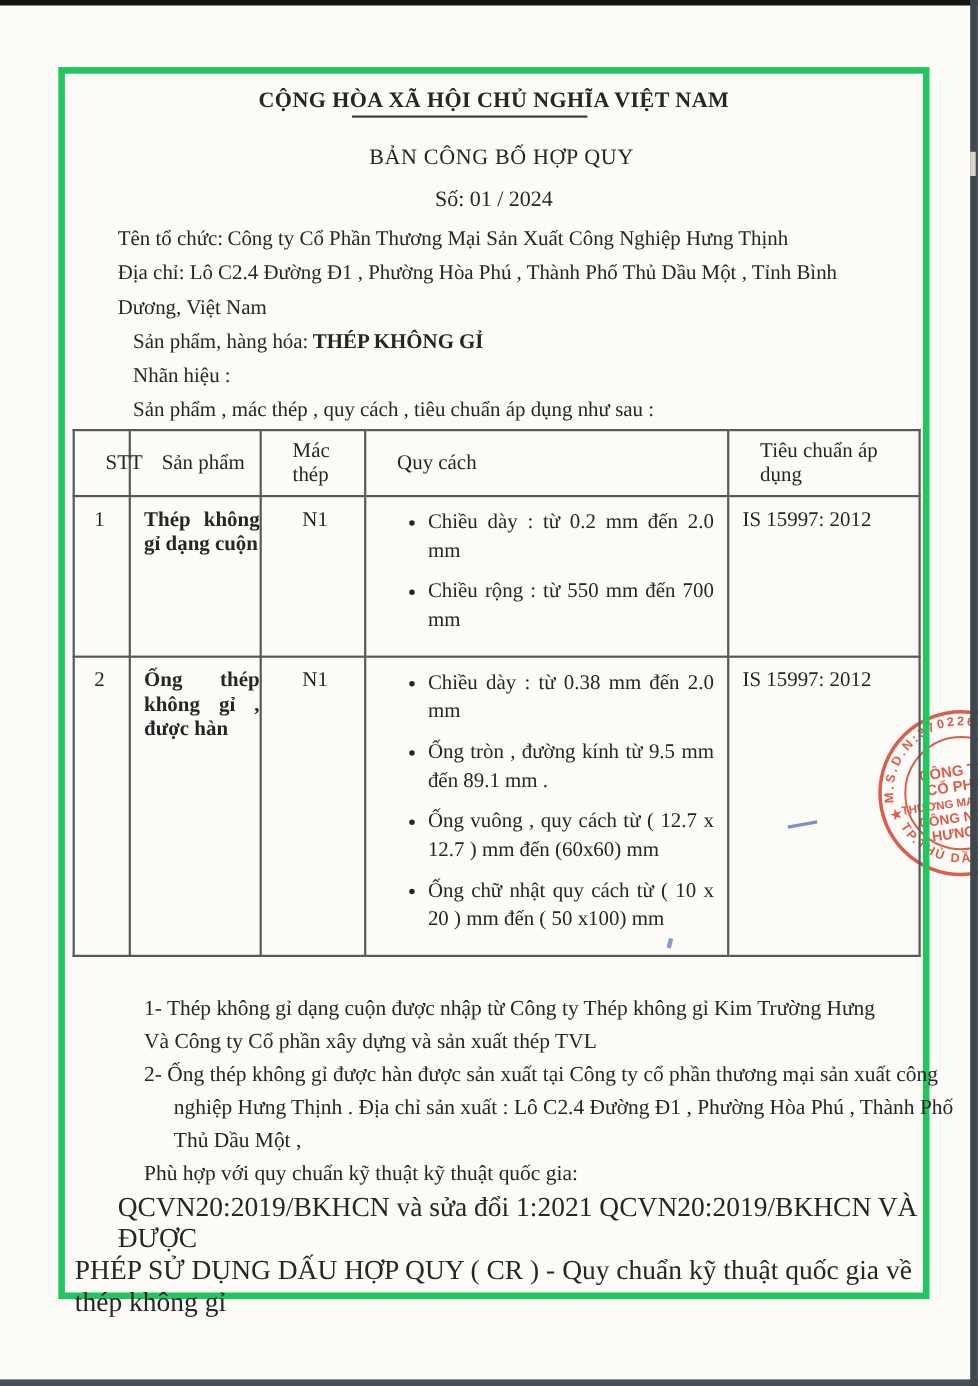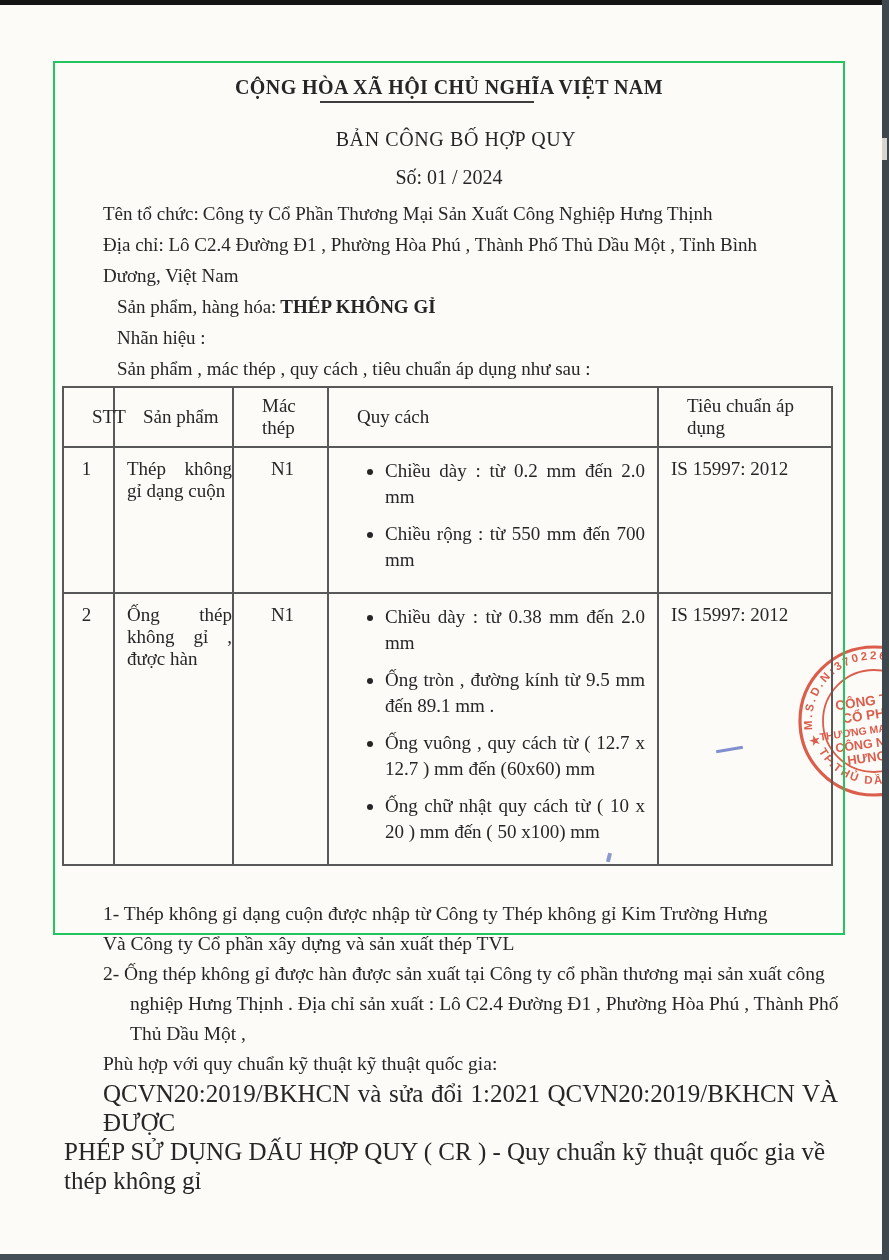--- a/index.html
+++ b/index.html
@@ -9,22 +9,22 @@
     font-family:"Liberation Serif", serif; color:#262626;
   }
   
   .strip-top    { position:absolute; left:0; top:0; width:100%; height:5px; background:#141414; z-index:6; }
   .strip-bottom { position:absolute; left:0; bottom:0; width:100%; height:6px; background:#444e57; z-index:6; }
   .strip-right  { position:absolute; right:0; top:0; width:7px; height:100%; background:#3e474d; z-index:6; }
   .strip-right .notch { position:absolute; left:0; top:138px; width:5px; height:22px; background:#d8d6cc; }
 
   
   .doc {
-    position:absolute; left:53px; top:61px; width:792px; height:874px;
-    border:2px solid #22c55e; box-sizing:border-box; z-index:2;
+    position:absolute; left:53px; top:61px; width:792px; height:1120px;
+    border:6px solid #22c55e; box-sizing:border-box; z-index:2;
   }
 
   .vn-header { margin-top:11px; text-align:center; }
   .nh1 { font-size:20px; font-weight:bold; letter-spacing:.4px; line-height:26px; }
   .nh2 { font-size:19px; font-weight:bold; line-height:26px; }
   .motto-underline { width:214px; height:2px; background:#3d3d3d; margin:1px auto 0 auto; transform:translateX(-22px); }
 
   .title  { margin:21px 0 0 14px; text-align:center; font-size:20px; font-weight:normal; letter-spacing:.6px; line-height:30px; }
   .doc-no { margin-top:10px; text-align:center; font-size:20px; line-height:26px; }
 
@@ -33,28 +33,28 @@
   .intro .ind { margin-left:14px; }
   .lbl { margin-right:4px; }
   .bold { font-weight:bold; }
 
   table.spec { border-collapse:collapse; margin:2px 0 0 7px; table-layout:fixed; width:769px;
                font-size:19px; }
   table.spec th, table.spec td { border:2px solid #585858; vertical-align:top; box-sizing:border-box; }
   table.spec th { font-weight:normal; text-align:left; padding:7px 6px 7px 28px; height:39px; vertical-align:middle; }
   th.c, td.c { text-align:center; padding-left:4px; }
   td { padding:10px 8px 8px 12px; }
-  td.sp { text-align:justify; padding-right:0; }
+  td.sp { text-align:justify; padding-right:0;font-weight:bold; }
   td.mt { text-align:center; }
   td.qc ul { margin:0; padding:0 4px 0 44px; }
   td.qc li { text-align:justify; margin-bottom:11px; line-height:26px; }
   tr.r1 td { height:100px; }
   tr.r2 td { height:248px; }
 
-  .notes { margin:33px 0 0 48px; width:742px; font-size:19.5px; line-height:30px; }
+  .notes { margin:33px 0 0 72px; width:742px; font-size:19.5px; line-height:30px; }
   .notes p { margin:0; }
   .notes .hang { padding-left:27px; text-indent:-27px; }
   .notes .province { margin-left:-7px; }
   .qcvn { margin:0 5px 0 9px; font-size:25px; line-height:29px; }
   .qcvn .l1 { text-align:justify; text-align-last:justify; padding-left:39px; }
   .qcvn .l2 { text-align:left; }
 
   
   .stamp { position:absolute; left:798px; top:645px; width:160px; height:160px; z-index:1; opacity:.92; }
   .stamp text { font-family:"Liberation Sans", sans-serif; font-weight:bold; fill:#d9503d; }

